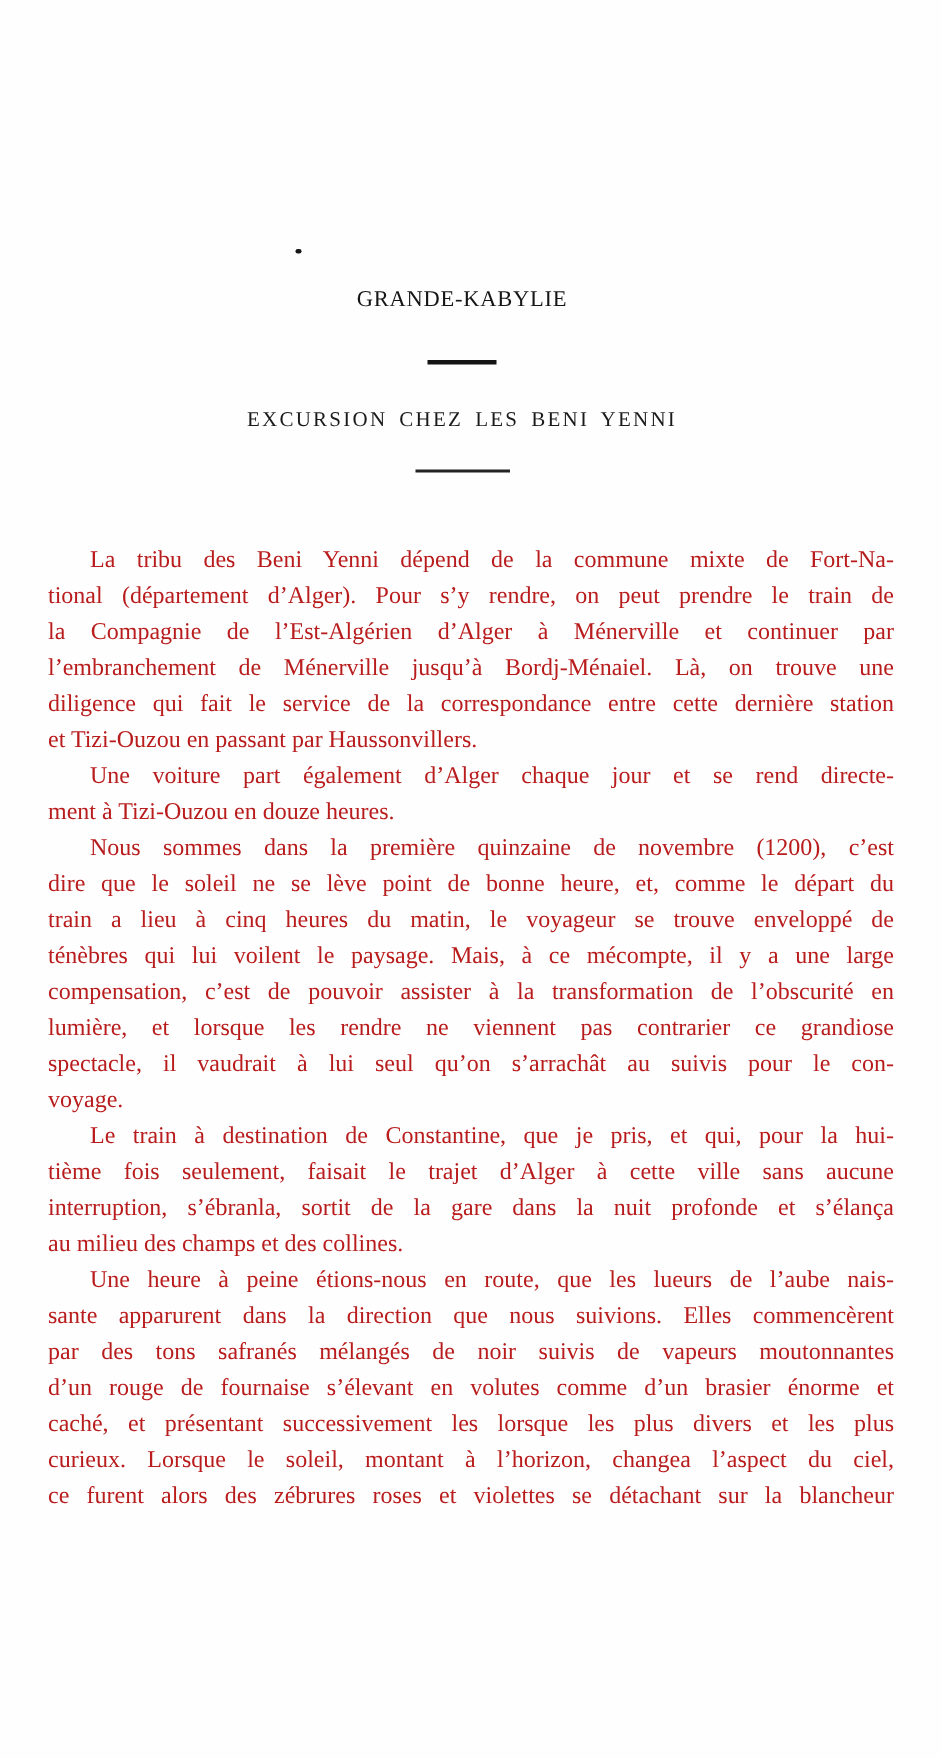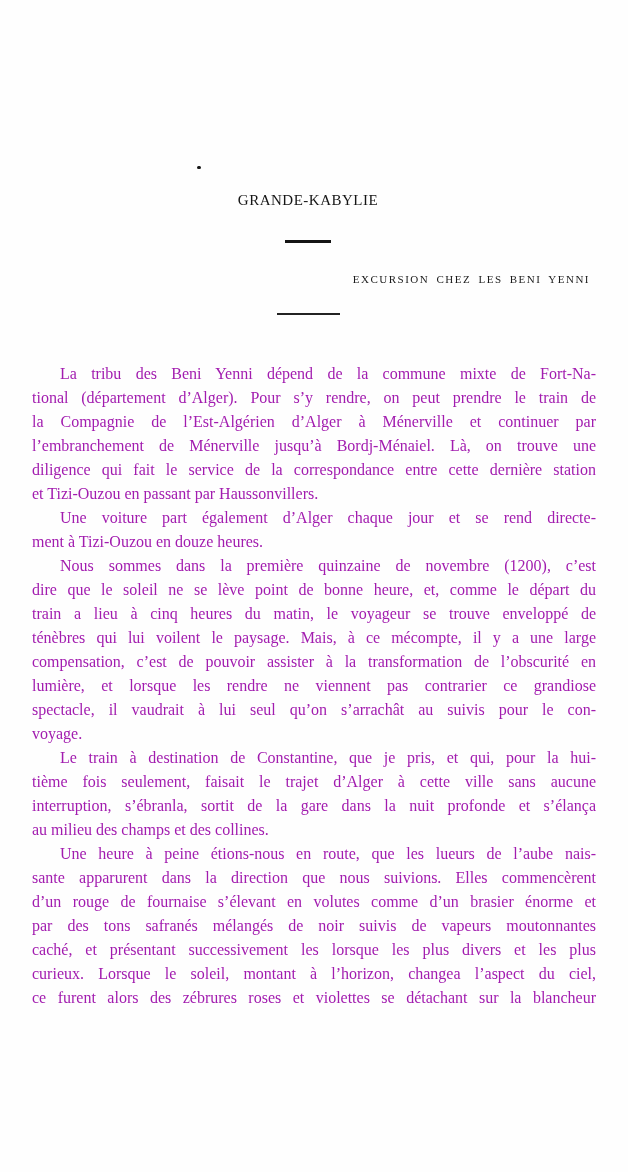--- a/index.html
+++ b/index.html
@@ -51,26 +51,25 @@
     width: 46px;
     height: 3px;
     background: #141414;
   }
   .doc-subtitle {
     position: absolute;
     left: 0;
     top: 273px;
     width: 100%;
     margin: 0;
-    font-size: 11px;
+    font-size: 14px;
     font-weight: normal;
     letter-spacing: 1.5px;
     word-spacing: 3px;
     color: #1a1a1a;
-    text-align: right;
   }
   .rule-2 {
     position: absolute;
     left: 251px;
     top: 313px;
     width: 63px;
     height: 2px;
     background: #232323;
   }
   .body-text {
@@ -81,21 +80,21 @@
     font-size: 16px;
   }
   .para {
     margin: 0;
   }
   .line {
     line-height: 24px;
     text-align: justify;
     text-align-last: justify;
     white-space: normal;
-    color: #a21caf;
+    color: #b91c1c;
   }
   .line.first {
     text-indent: 28px;
   }
   .line.last {
     text-align-last: left;
   }
 </style>
 </head>
 <body>
@@ -136,21 +135,21 @@
       </div>
       <div class="para">
         <div class="line first">Le train à destination de Constantine, que je pris, et qui, pour la hui-</div>
         <div class="line">tième fois seulement, faisait le trajet d’Alger à cette ville sans aucune</div>
         <div class="line">interruption, s’ébranla, sortit de la gare dans la nuit profonde et s’élança</div>
         <div class="line last">au milieu des champs et des collines.</div>
       </div>
       <div class="para">
         <div class="line first">Une heure à peine étions-nous en route, que les lueurs de l’aube nais-</div>
         <div class="line">sante apparurent dans la direction que nous suivions. Elles commencèrent</div>
+        <div class="line">par des tons safranés mélangés de noir suivis de vapeurs moutonnantes</div>
         <div class="line">d’un rouge de fournaise s’élevant en volutes comme d’un brasier énorme et</div>
-        <div class="line">par des tons safranés mélangés de noir suivis de vapeurs moutonnantes</div>
         <div class="line">caché, et présentant successivement les lorsque les plus divers et les plus</div>
         <div class="line">curieux. Lorsque le soleil, montant à l’horizon, changea l’aspect du ciel,</div>
         <div class="line">ce furent alors des zébrures roses et violettes se détachant sur la blancheur</div>
       </div>
     </div>
 
 </div>
 
 </body></html>

